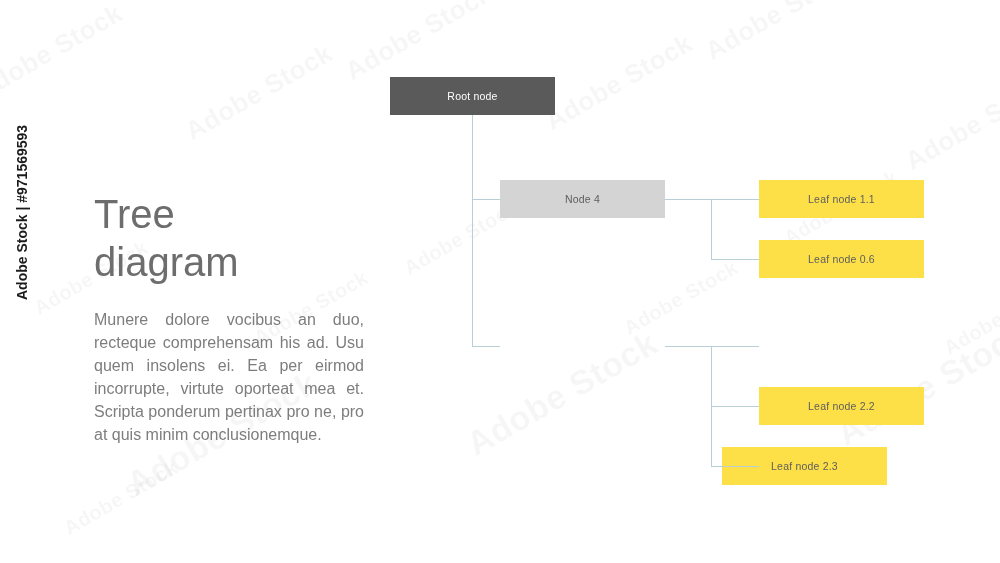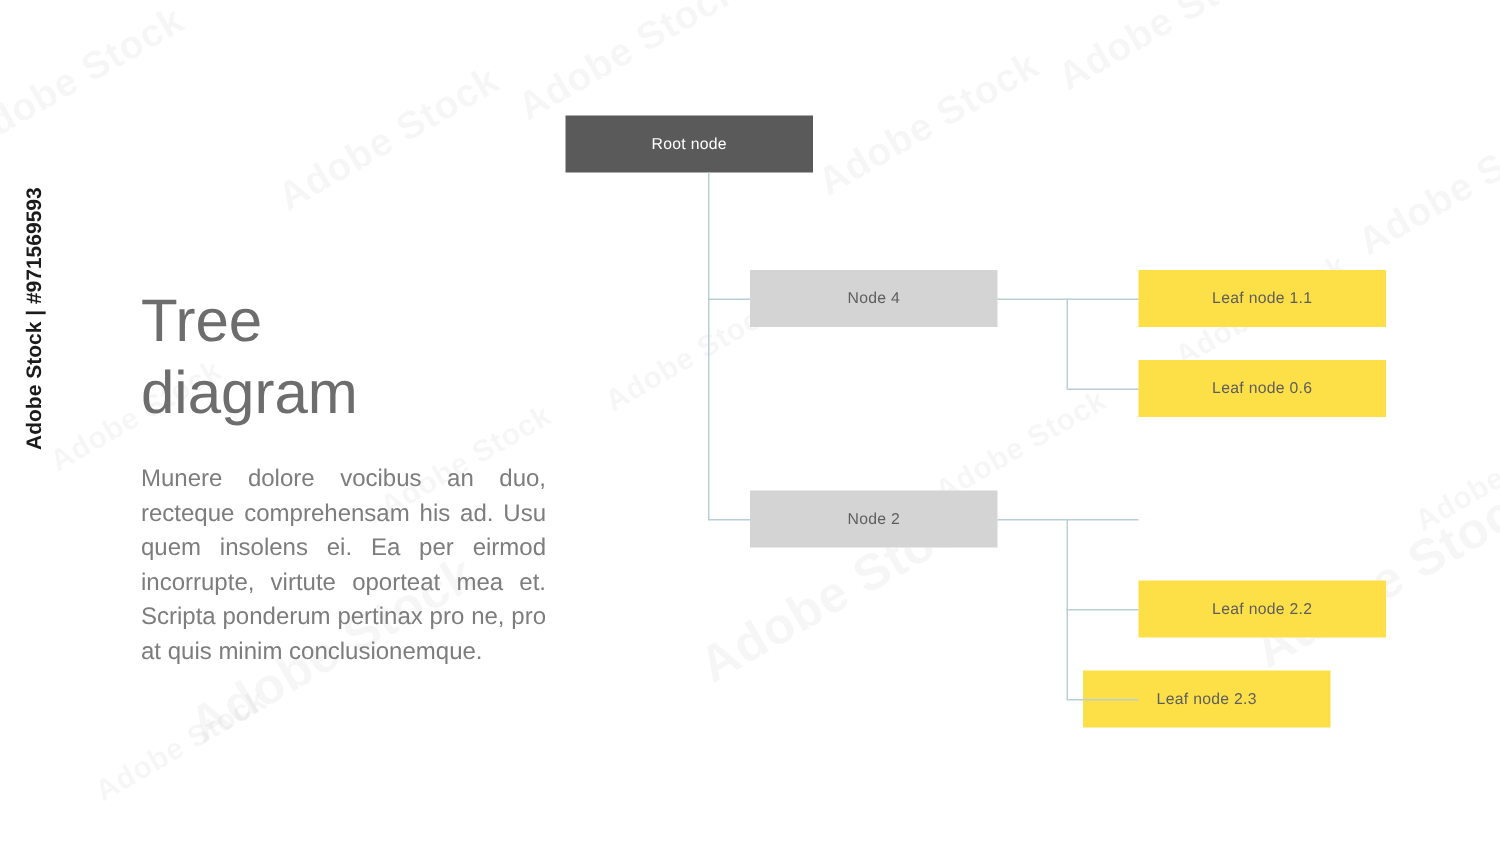--- a/index.html
+++ b/index.html
@@ -168,26 +168,25 @@
     <div class="line line-v" style="left:711px; top:199px; height:60px;"></div>
     <div class="line line-h" style="left:711px; top:199px; width:48px;"></div>
     <div class="line line-h" style="left:711px; top:259px; width:48px;"></div>
 
     <div class="line line-h" style="left:665px; top:346px; width:46px;"></div>
     <div class="line line-v" style="left:711px; top:346px; height:120px;"></div>
     <div class="line line-h" style="left:711px; top:346px; width:48px;"></div>
     <div class="line line-h" style="left:711px; top:406px; width:48px;"></div>
     <div class="line line-h" style="left:711px; top:466px; width:48px;"></div>
 
-    <div class="node node-root" style="left:377px; top:77px; width:165px; height:38px;">Root node</div>
+    <div class="node node-root" style="left:390px; top:77px; width:165px; height:38px;">Root node</div>
 
     <div class="node node-branch" style="left:500px; top:180px; width:165px; height:38px;">Node 4</div>
 
     <div class="node node-leaf" style="left:759px; top:180px; width:165px; height:38px;">Leaf node 1.1</div>
     <div class="node node-leaf" style="left:759px; top:240px; width:165px; height:38px;">Leaf node 0.6</div>
 
-    <div class="node node-branch" style="left:500px; top:327px; width:165px; height:38px;">Node 2</div>
 
     <div class="node node-leaf" style="left:759px; top:387px; width:165px; height:38px;">Leaf node 2.2</div>
     <div class="node node-leaf" style="left:722px; top:447px; width:165px; height:38px;">Leaf node 2.3</div>
 
   </div>
 </div>
 
 </body></html>

